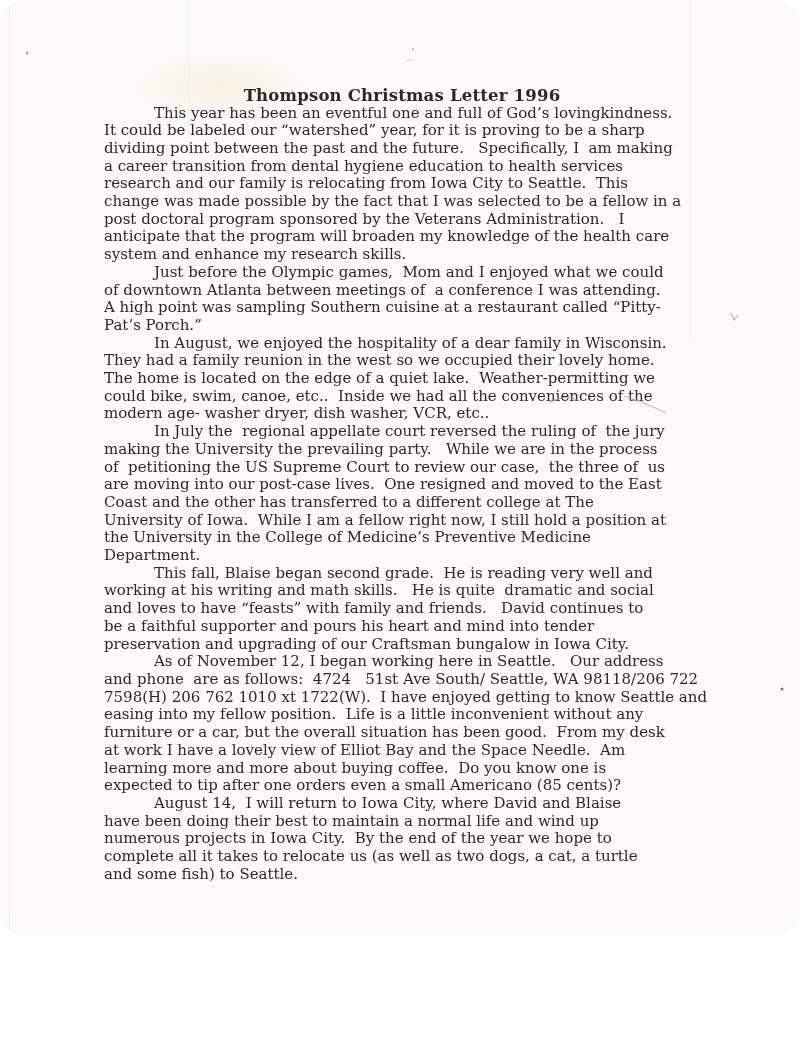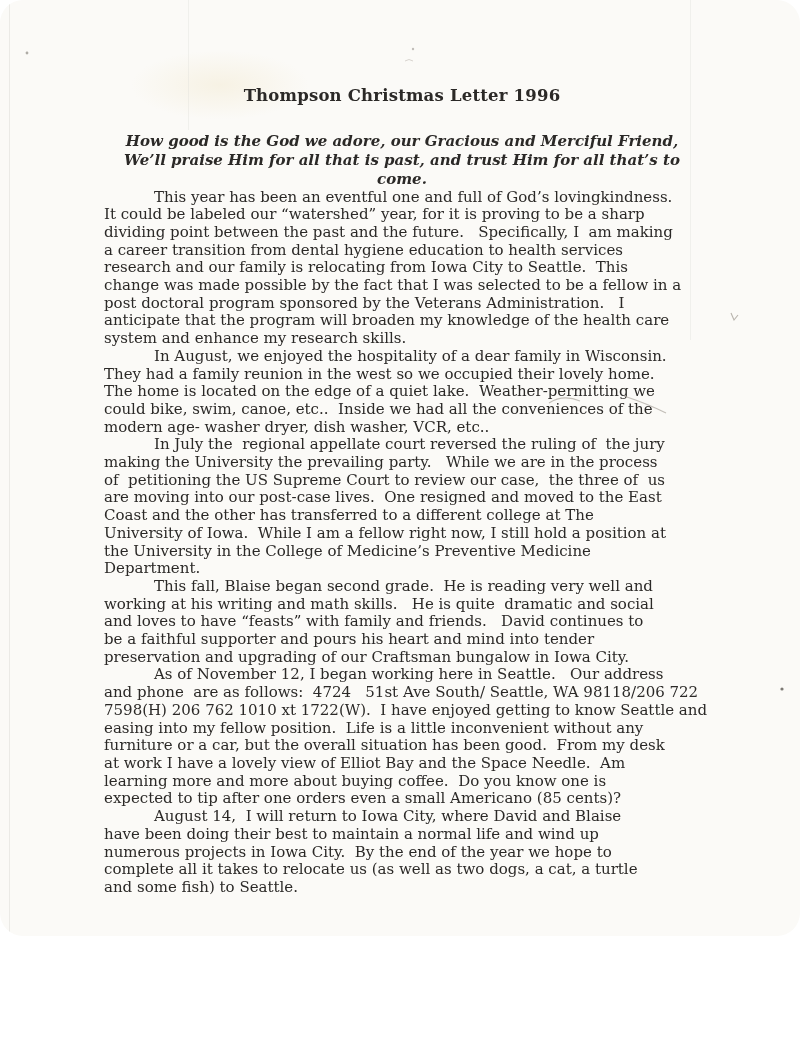--- a/index.html
+++ b/index.html
@@ -76,33 +76,35 @@
 <div class="page">
 
   <div class="smudge"></div>
   <div class="scan-line left"></div>
   <div class="scan-line mid"></div>
   <div class="scan-line right"></div>
 
   <div class="content">
     <h1 class="title">Thompson Christmas Letter 1996</h1>
 
-    <div class="epigraph">How good is the God we adore, our Gracious and Merciful Friend,
-We’ll praise Him for all that is past, and trust Him for all that’s to come.</div>
 
     <div class="body-text">
       <p class="para">This year has been an eventful one and full of God’s lovingkindness.
 It could be labeled our “watershed” year, for it is proving to be a sharp
 dividing point between the past and the future.   Specifically, I  am making
 a career transition from dental hygiene education to health services
 research and our family is relocating from Iowa City to Seattle.  This
 change was made possible by the fact that I was selected to be a fellow in a
 post doctoral program sponsored by the Veterans Administration.   I
 anticipate that the program will broaden my knowledge of the health care
 system and enhance my research skills.</p>
+      <p class="para">Just before the Olympic games,  Mom and I enjoyed what we could
+of downtown Atlanta between meetings of  a conference I was attending.
+A high point was sampling Southern cuisine at a restaurant called “Pitty-
+Pat’s Porch.”</p>
       <p class="para">In August, we enjoyed the hospitality of a dear family in Wisconsin.
 They had a family reunion in the west so we occupied their lovely home.
 The home is located on the edge of a quiet lake.  Weather-permitting we
 could bike, swim, canoe, etc..  Inside we had all the conveniences of the
 modern age- washer dryer, dish washer, VCR, etc..</p>
       <p class="para">In July the  regional appellate court reversed the ruling of  the jury
 making the University the prevailing party.   While we are in the process
 of  petitioning the US Supreme Court to review our case,  the three of  us
 are moving into our post-case lives.  One resigned and moved to the East
 Coast and the other has transferred to a different college at The

